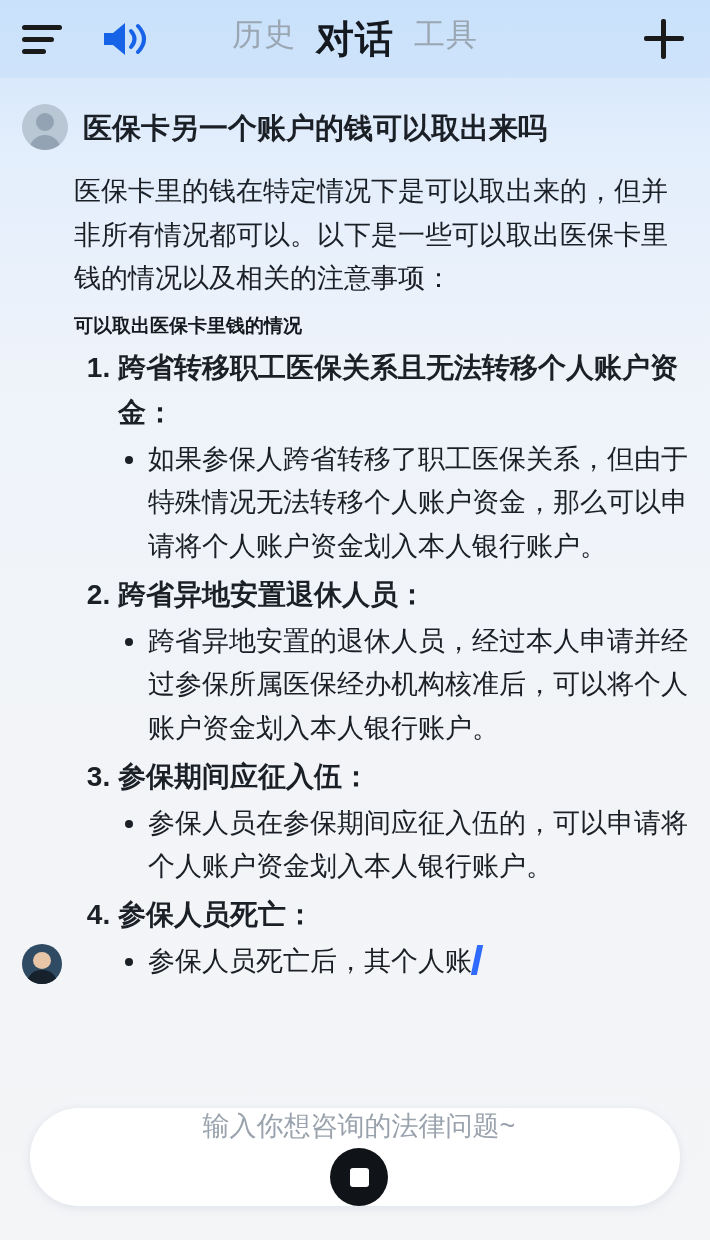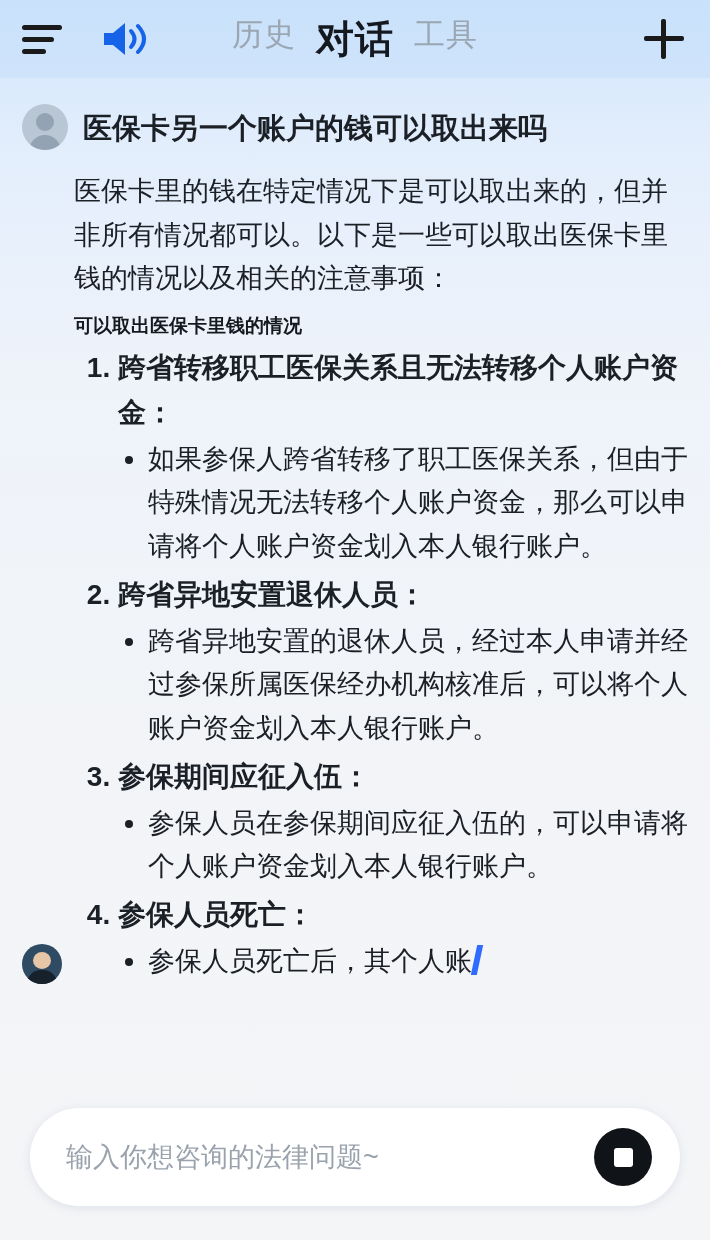--- a/index.html
+++ b/index.html
@@ -187,20 +187,21 @@
     left: 30px;
     right: 30px;
     bottom: 34px;
     height: 98px;
     background: #ffffff;
     border-radius: 49px;
     display: flex;
     align-items: center;
     padding: 0 28px 0 36px;
     box-shadow: 0 2px 10px rgba(120,140,170,0.18);
+    flex-direction: column;
   }
   .input-placeholder {
     flex: 1;
     font-size: 27px;
     color: #9aa3ad;
   }
   .stop-btn {
     width: 58px; height: 58px;
     border-radius: 50%;
     background: #101418;

